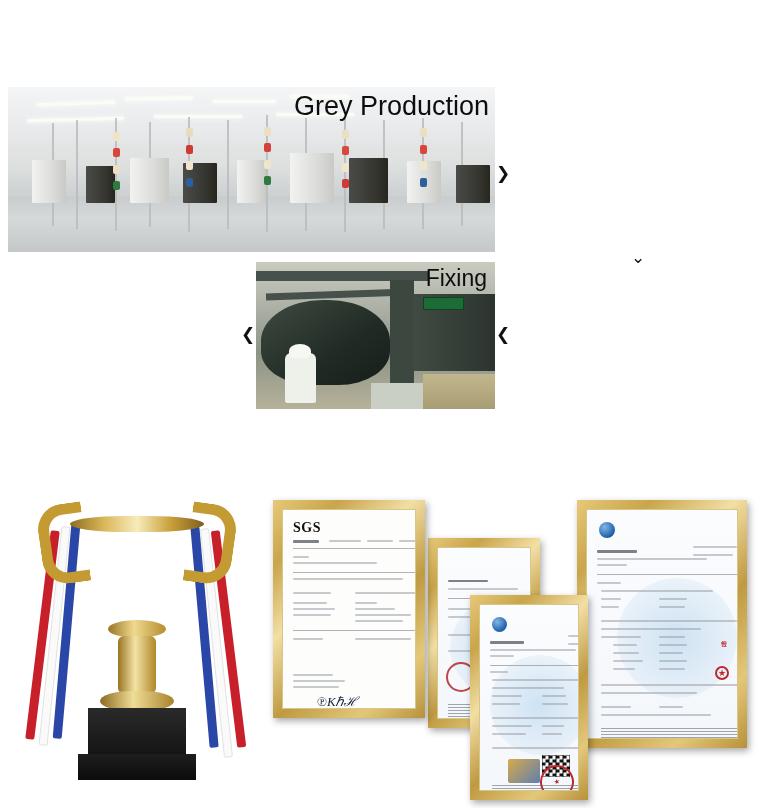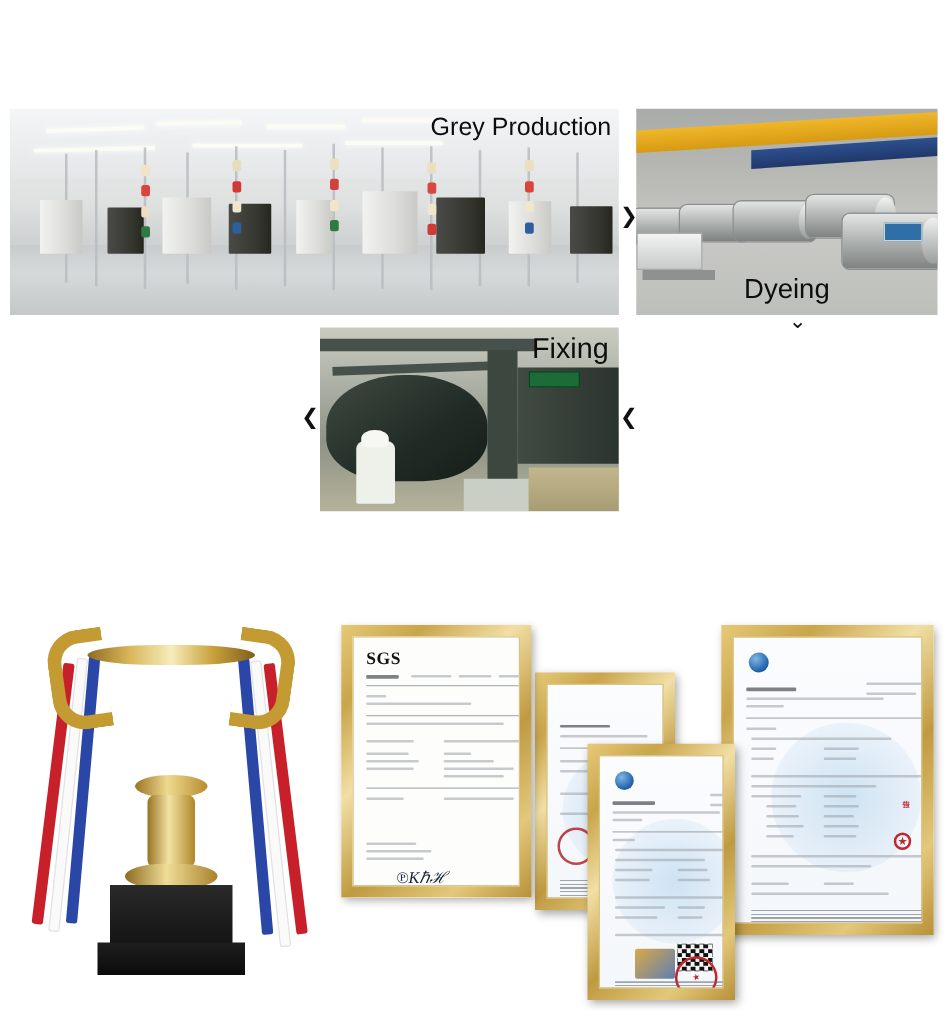--- a/index.html
+++ b/index.html
@@ -183,38 +183,25 @@
     <div class="cone" style="left:52.5%; top:54%; background:#2f7a40;"></div>
     <div class="cone" style="left:68.5%; top:26%; background:#ecdfc1;"></div>
     <div class="cone" style="left:68.5%; top:36%; background:#d64840;"></div>
     <div class="cone" style="left:68.5%; top:46%; background:#f0e6cc;"></div>
     <div class="cone" style="left:68.5%; top:56%; background:#cf3a34;"></div>
     <div class="cone" style="left:84.5%; top:25%; background:#ebdfc2;"></div>
     <div class="cone" style="left:84.5%; top:35%; background:#d9443c;"></div>
     <div class="cone" style="left:84.5%; top:45%; background:#f0e6cc;"></div>
     <div class="cone" style="left:84.5%; top:55%; background:#2d5f9c;"></div>
 
-    <span class="cap" style="right:6px; top:4px; font-size:20px;">Grey Production</span>
+    <span class="cap" style="right:6px; top:4px; font-size:27px;">Grey Production</span>
   </div>
 
   <div class="arrow" style="left:496px; top:165px;">❯</div>
 
-  <div class="tile dyeing" style="left:509px; top:87px; width:241px; height:165px;">
-    <div class="crane"></div>
-    <div class="railing"></div>
-    <div class="vessel" style="left:-2%;  top:48%; width:22%; height:18%;"></div>
-    <div class="vessel" style="left:14%;  top:46%; width:24%; height:19%;"></div>
-    <div class="vessel" style="left:32%;  top:44%; width:28%; height:21%;"></div>
-    <div class="vessel" style="left:56%;  top:41%; width:30%; height:22%;"></div>
-    <div class="vessel" style="left:68%;  top:50%; width:34%; height:28%;"></div>
-    <div style="position:absolute; left:82%; top:55%; width:13%; height:9%; background:#2e6fa8; border:1px solid #cfd3d2;"></div>
-    <div style="position:absolute; left:0; top:60%; width:22%; height:18%; background:linear-gradient(to bottom,#f2f3f2,#c8cbc9); border:1px solid #a8abaa;"></div>
-    <div style="position:absolute; left:2%; top:78%; width:24%; height:5%; background:#8e918f;"></div>
-    <span class="cap" style="left:50%; transform:translateX(-50%); bottom:8px; font-size:22px;">Dyeing</span>
-  </div>
 
   <div class="arrow" style="left:631px; top:249px;">⌄</div>
 
 
   <div class="arrow" style="left:241px; top:326px;">❮</div>
 
   <div class="tile fixing" style="left:256px; top:262px; width:239px; height:147px;">
     <div class="frame-beam" style="left:0; top:6%; width:72%; height:7%;"></div>
     <div class="frame-beam" style="left:4%; top:20%; width:60%; height:5%; transform:rotate(-2deg);"></div>
     <div class="drum" style="left:2%; top:26%; width:54%; height:58%;"></div>

